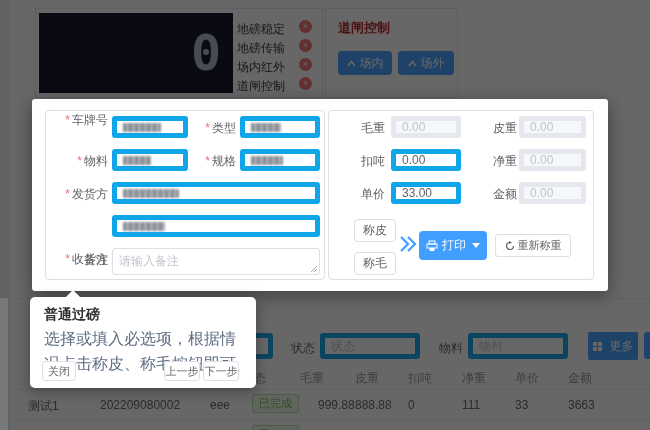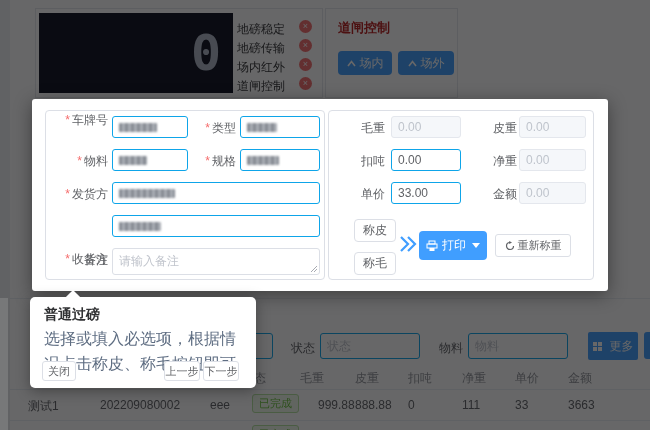--- a/index.html
+++ b/index.html
@@ -35,21 +35,21 @@
   }
   .btn-ghost {
     position:absolute; background:#fff; color:#606266; border:1px solid #dcdfe6;
     font-size:12px; display:flex; align-items:center; justify-content:center;
     font-family:"Liberation Sans", sans-serif; cursor:pointer; white-space:nowrap;
   }
   .tab-blue { position:absolute; color:#409eff; font-size:12px; white-space:nowrap; }
 
   .fld-label { position:absolute; font-size:12px; color:#606266; white-space:nowrap; }
   .el-input {
-    position:absolute; background:#fff; border:1px solid #0ea5e9; border-radius:3px;
+    position:absolute; background:#fff; border:5px solid #0ea5e9; border-radius:3px;
     font-size:12px; color:#606266; padding:0 6px; display:flex; align-items:center;
     font-family:"Liberation Sans", sans-serif;
   }
   input.el-input { display:block; line-height:normal; }
   .el-input.disabled { background:#f5f7fa; border-color:#e4e7ed; color:#bfc4cc; }
   input::placeholder, textarea::placeholder { color:#c0c4cc; opacity:1; }
 
   .hdr-cell { position:absolute; font-size:12px; color:#909399; white-space:nowrap; }
   .row-cell { position:absolute; font-size:12px; color:#606266; white-space:nowrap; }
   .badge-success {

